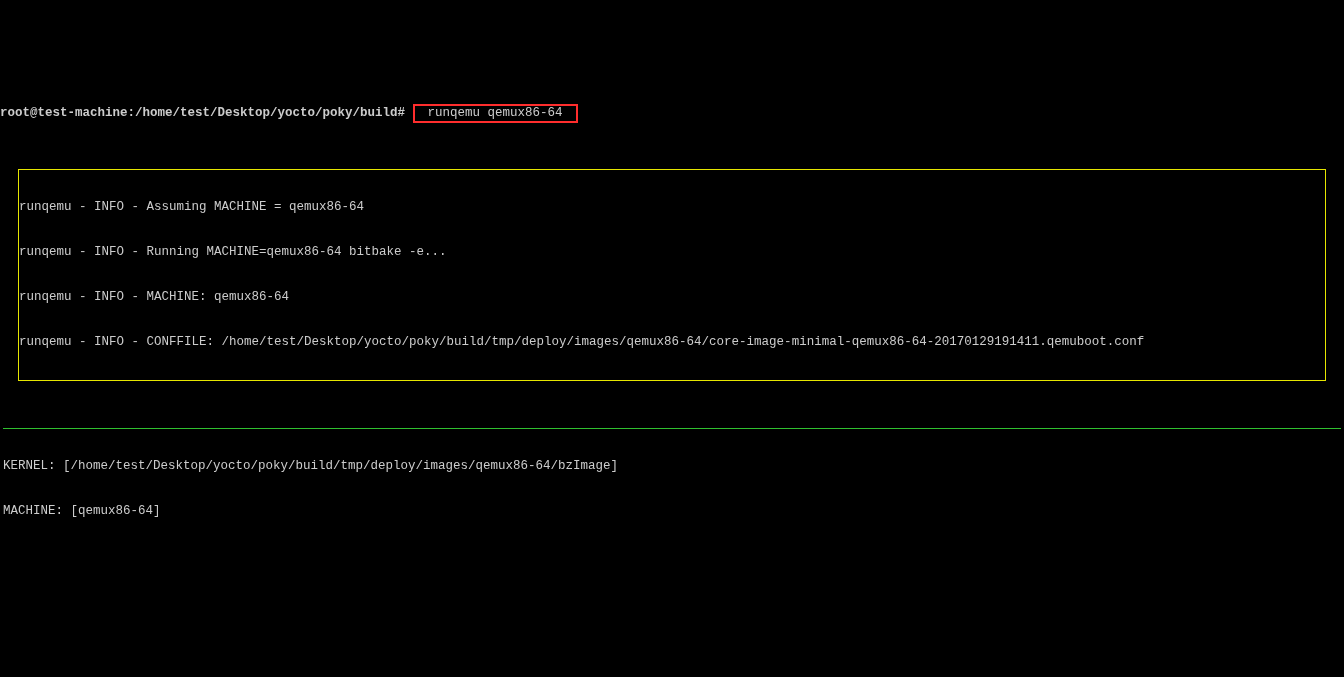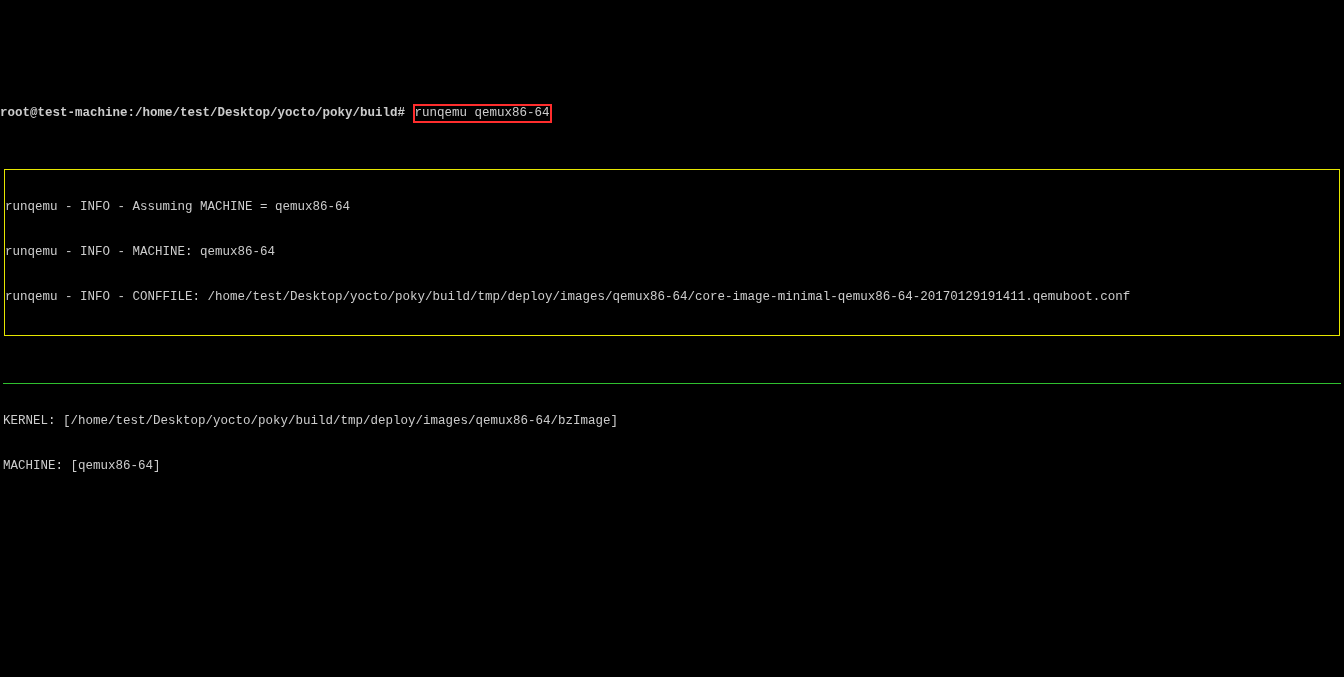--- a/index.html
+++ b/index.html
@@ -18,45 +18,46 @@
     position: relative;
     width: 1344px;
     height: 677px;
     padding: 0;
   }
   .line { white-space: pre; }
   .prompt { color: #ccc; font-weight: bold; }
   .cmd-highlight {
     border: 2px solid #ff2d2d;
     display: inline-block;
-    padding: 0 0;
+    padding: 0 13px;
     margin-top: -1px;
     text-align: right;
   }
   .box-yellow {
     border: 1px solid #e6e600;
-    margin: 1px 4px;
+    margin: 1px 18px;
     padding: 0 0;
   }
   .box-top-green {
     border-top: 1px solid #2fbf2f;
     margin: 1px 3px 0 3px;
   }
 </style>
 </head>
 <body>
 
 
 
 <div class="terminal">
 
   <div class="line"><span class="prompt">root@test-machine:/home/test/Desktop/yocto/poky/build#</span> <span class="cmd-highlight"><span>runqemu qemux86-64</span></span></div>
 
   <div class="box-yellow">
     <div class="line">runqemu - INFO - Assuming MACHINE = qemux86-64</div>
+    <div class="line">runqemu - INFO - Running MACHINE=qemux86-64 bitbake -e...</div>
     <div class="line">runqemu - INFO - MACHINE: qemux86-64</div>
     <div class="line">runqemu - INFO - CONFFILE: /home/test/Desktop/yocto/poky/build/tmp/deploy/images/qemux86-64/core-image-minimal-qemux86-64-20170129191411.qemuboot.conf</div>
   </div>
 
   <div class="box-top-green">
     <div class="line">KERNEL: [/home/test/Desktop/yocto/poky/build/tmp/deploy/images/qemux86-64/bzImage]</div>
     <div class="line">MACHINE: [qemux86-64]</div>
     
     
     

